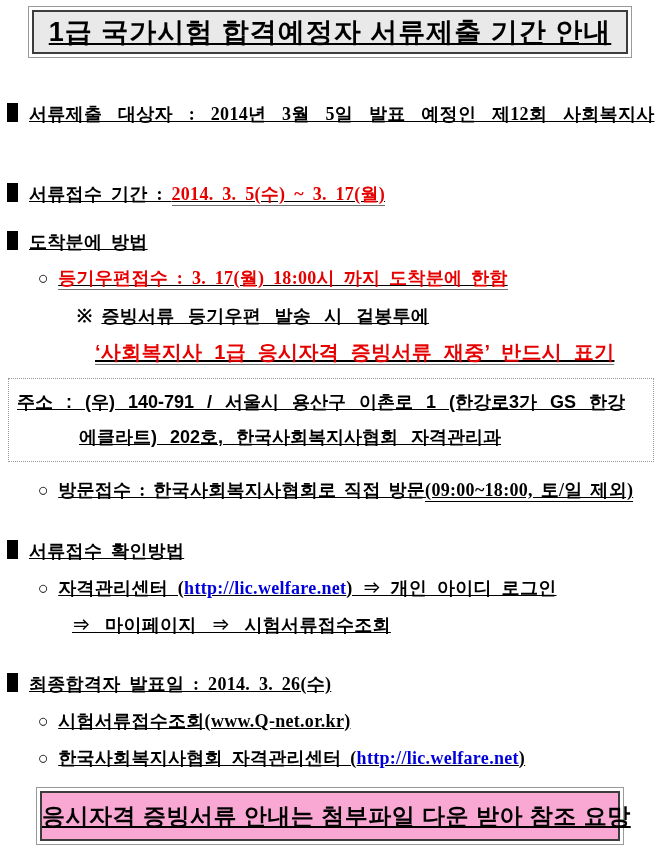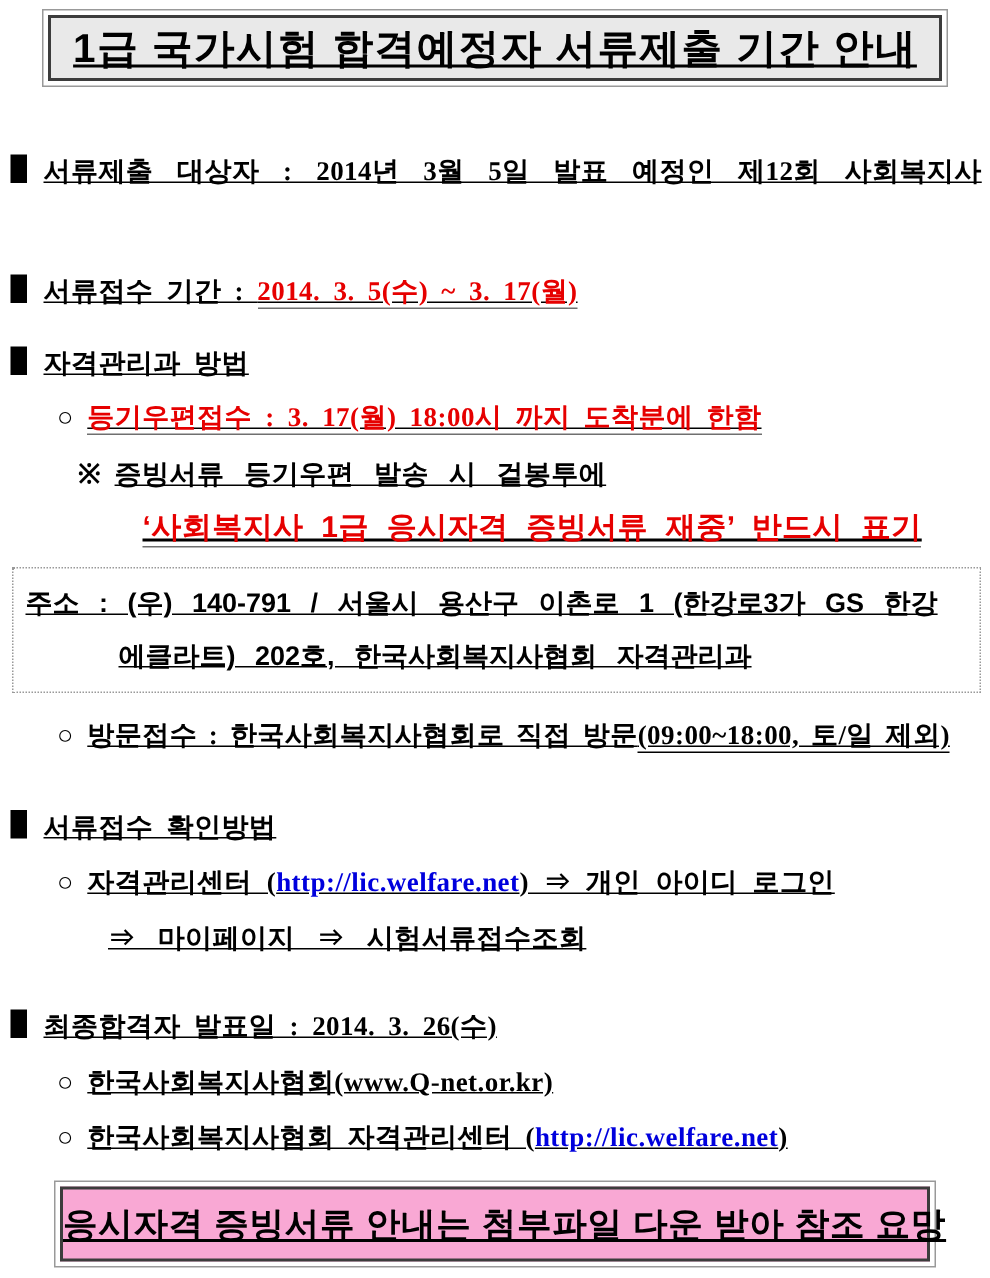--- a/index.html
+++ b/index.html
@@ -40,28 +40,28 @@
 
   <div class="abs txt" style="top:101px; left:7px; word-spacing:11px;">
     <span class="marker"></span><span>서류제출 대상자 : 2014년 3월 5일 발표 예정인 제12회 사회복지사</span>
   </div>
 
   <div class="abs txt" style="top:181px; left:7px;">
     <span class="marker"></span><span>서류접수 기간 : </span><span class="red ug">2014. 3. 5(수) ~ 3. 17(월)</span>
   </div>
 
   <div class="abs txt" style="top:229px; left:7px;">
-    <span class="marker"></span><span>자격관리과 방법</span>
+    <span class="marker"></span><span>도착분에 방법</span>
   </div>
 
   <div class="abs txt" style="top:265px; left:38px;">
     <span class="bullet">○</span><span class="red ug">등기우편접수 : 3. 17(월) 18:00시 까지 도착분에 한함</span>
   </div>
 
-  <div class="abs txt sans" style="top:303px; left:52px; word-spacing:8px;">
+  <div class="abs txt sans" style="top:303px; left:77px; word-spacing:8px;">
     <span class="bullet">※</span><span>증빙서류 등기우편 발송 시 겉봉투에</span>
   </div>
 
   <div class="abs txt sans" style="top:339px; left:95px; font-size:20px; word-spacing:6px;">
     <span class="red ug">‘사회복지사 1급 응시자격 증빙서류 재중’ 반드시 표기</span>
   </div>
 
   <div class="abs addr-box" style="top:378px; left:8px; width:628px;">
     <div>주소 : (우) 140-791 / 서울시 용산구 이촌로 1 (한강로3가 GS 한강</div>
     <div style="padding-left:62px;">에클라트) 202호, 한국사회복지사협회 자격관리과</div>
@@ -79,21 +79,21 @@
     <span class="marker"></span><span>서류접수 확인방법</span>
   </div>
 
   <div class="abs txt" style="top:612px; left:72px; word-spacing:10px;">⇒ 마이페이지 ⇒ 시험서류접수조회</div>
 
   <div class="abs txt" style="top:671px; left:7px;">
     <span class="marker"></span><span>최종합격자 발표일 : 2014. 3. 26(수)</span>
   </div>
 
   <div class="abs txt" style="top:708px; left:38px;">
-    <span class="bullet">○</span><span>한국사회복지사협회(www.Q-net.or.kr)</span>
+    <span class="bullet">○</span><span>시험서류접수조회(www.Q-net.or.kr)</span>
   </div>
 
   <div class="abs txt" style="top:745px; left:38px;">
     <span class="bullet">○</span><span>한국사회복지사협회 자격관리센터 (</span><span class="blue">http://lic.welfare.net</span><span>)</span>
   </div>
 
   <div class="abs frame" style="top:787px; left:36px; width:580px;">
     <div class="frame-inner footer-inner">응시자격 증빙서류 안내는 첨부파일 다운 받아 참조 요망</div>
   </div>
 

